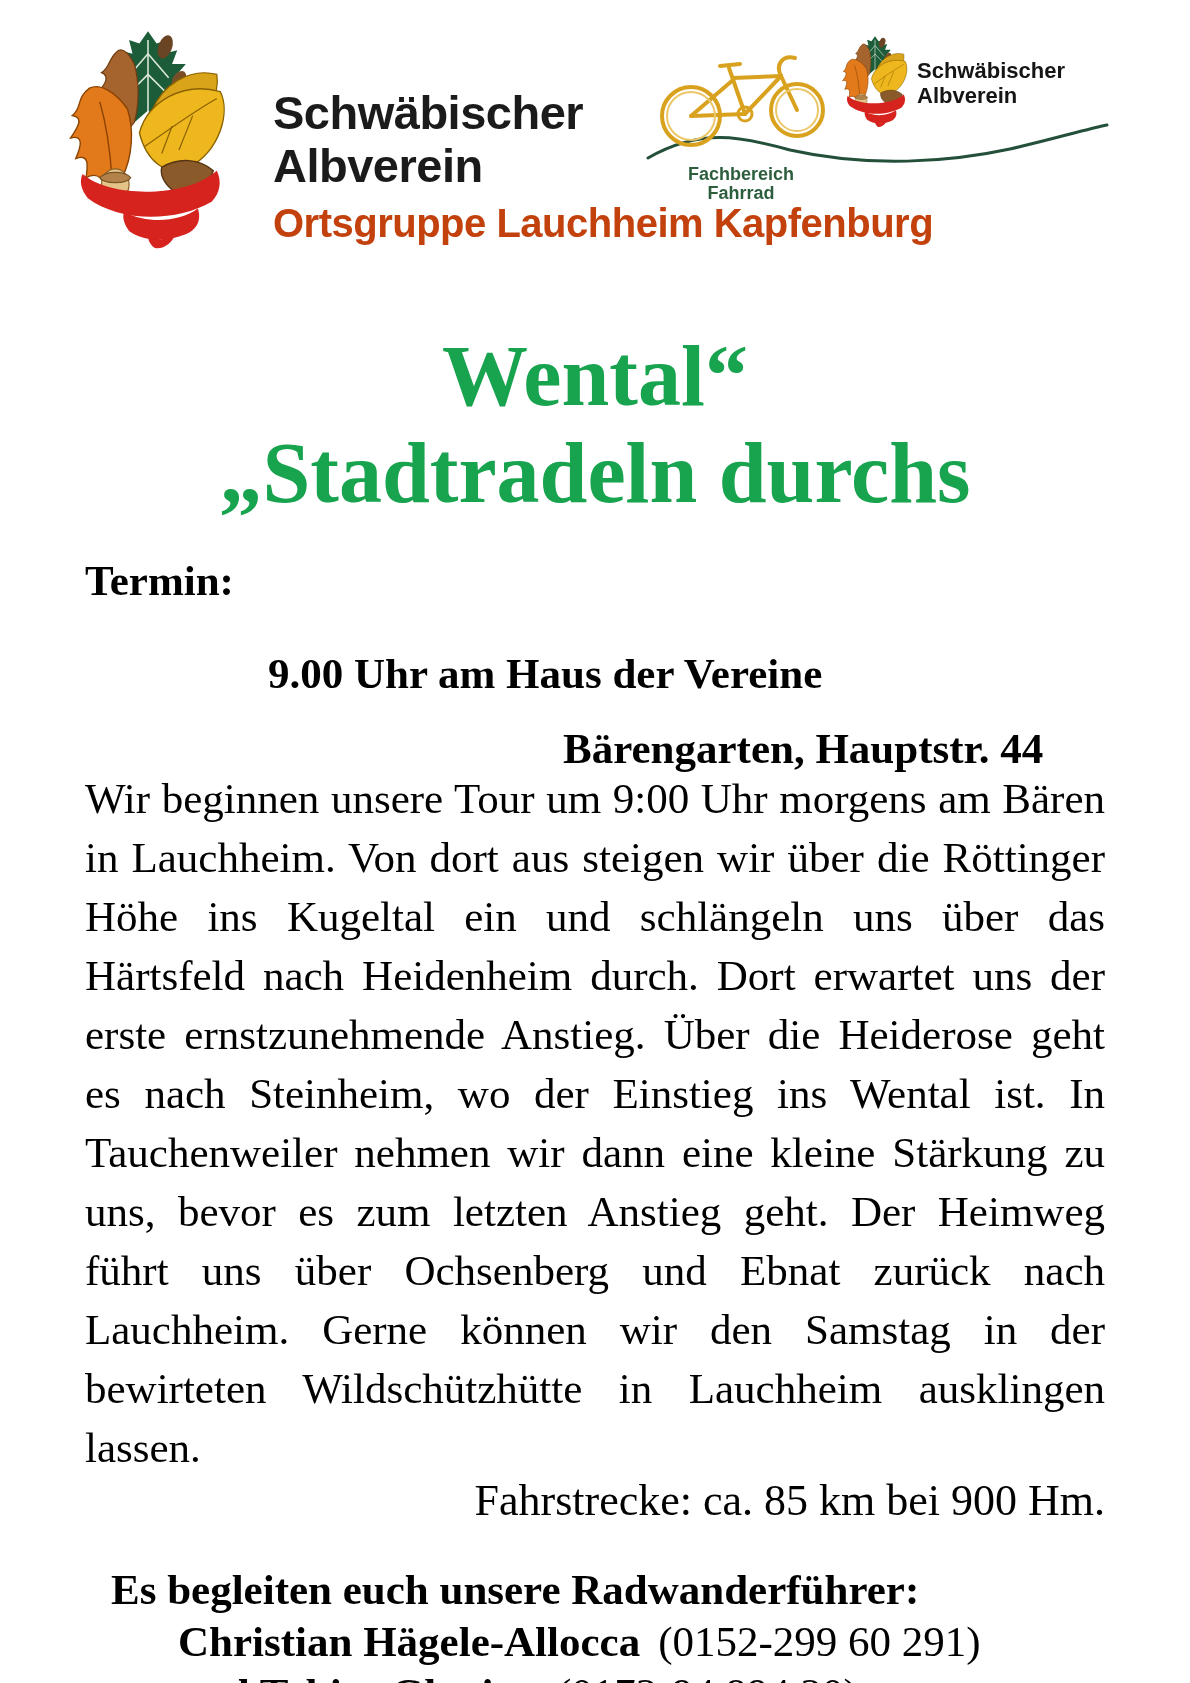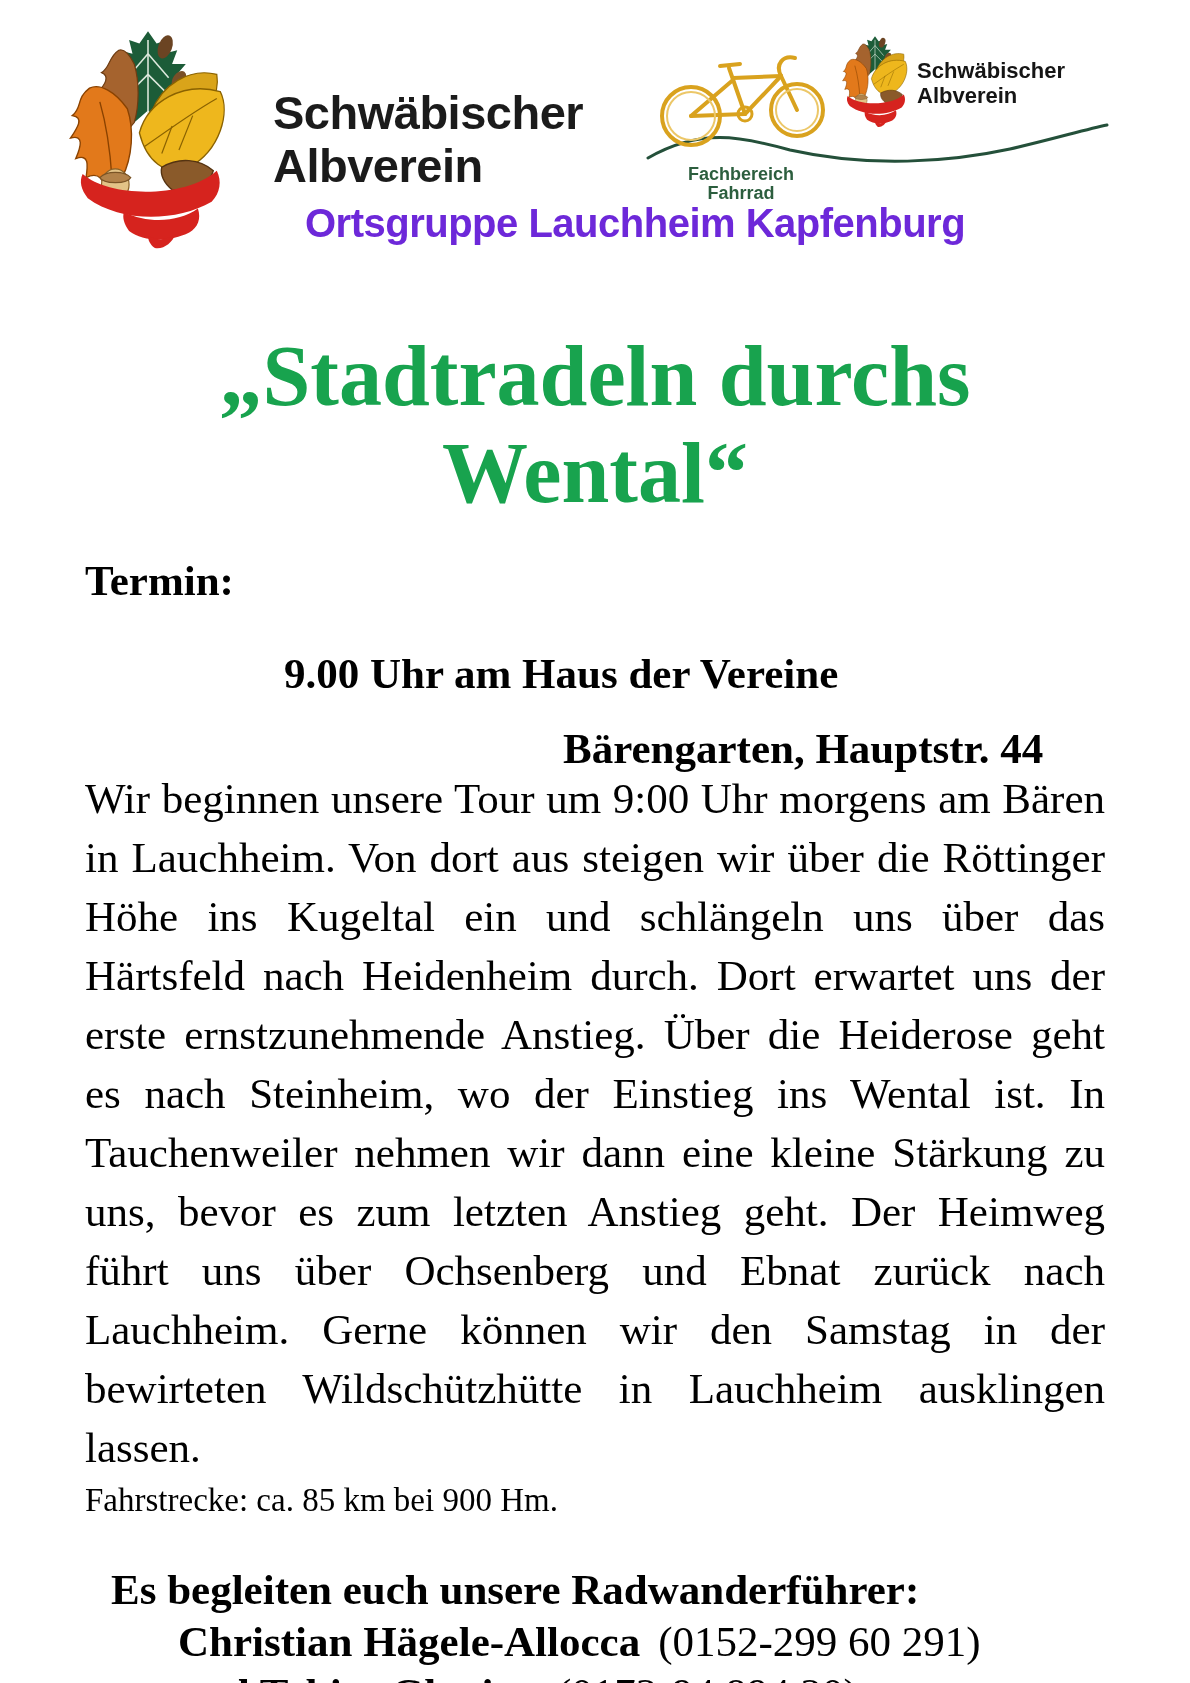--- a/index.html
+++ b/index.html
@@ -13,45 +13,45 @@
   }
   
   .hdr{position:relative;height:250px;}
   .logo-main{position:absolute;left:62px;top:26px;width:172px;height:224px;}
   .org{
     position:absolute;left:273px;top:86px;
     font-family:"Liberation Sans","DejaVu Sans",sans-serif;
     font-weight:bold;color:#1b1b1b;line-height:1;
   }
   .org-l{font-size:47px;letter-spacing:-0.5px;line-height:53px;}
-  .org-sub{font-size:40px;letter-spacing:-0.5px;margin-top:11px;color:#6d28d9;margin-left:32px;}
+  .org-sub{font-size:40px;letter-spacing:-0.5px;margin-top:11px;color:#c2410c;}
   .logo-right{position:absolute;left:645px;top:30px;width:465px;height:172px;}
   
   .title{
     margin:78px 0 0 0;padding:0;
     text-align:center;font-weight:bold;
     font-size:86px;line-height:97px;
     color:#18a34e;
   }
   .title .tline{display:block;}
   
   .termin{position:relative;margin-top:34px;height:49px;font-size:43px;font-weight:bold;line-height:49px;padding-left:42px;}
   .t-label{position:absolute;left:85px;}
   .t-date{position:absolute;left:280px;}
   .meet{position:relative;margin-top:44px;height:98px;font-size:43px;font-weight:bold;line-height:49px;}
-  .meet-time{position:absolute;left:284px;top:0;}
+  .meet-time{position:absolute;left:268px;top:0;}
   .meet-place{position:absolute;left:563px;top:49px;margin-top:26px;}
   
   .bodytext{
     margin:22px 85px 0 85px;width:1020px;
     font-size:43px;line-height:59px;
     text-align:justify;text-justify:inter-word;
     hyphens:none;
   }
-  .distance{margin:0 85px;width:1020px;font-size:33px;line-height:47px;}
+  .distance{margin:0 85px;width:1020px;font-size:44px;line-height:47px;text-align:right;}
   
   .leaders{margin-top:40px;font-size:43px;line-height:52px;}
   .leaders-head{margin-left:111px;font-weight:bold;}
   .leader-row{margin-left:178px;}
   .lname{font-weight:bold;}
   .lphone{font-weight:normal;margin-left:18px;}
 </style>
 </head>
 <body>
 
@@ -134,22 +134,22 @@
       <text x="96" y="169" text-anchor="middle" font-family="Liberation Sans, sans-serif" font-weight="bold" font-size="18" fill="#2c5e3e">Fahrrad</text>
 
       <use href="#bouquet-shape" transform="translate(194,4) scale(0.72)"></use>
 
       <text x="272" y="48" font-family="Liberation Sans, sans-serif" font-weight="bold" font-size="22" fill="#151515">Schwäbischer</text>
       <text x="272" y="73" font-family="Liberation Sans, sans-serif" font-weight="bold" font-size="22" fill="#151515">Albverein</text>
     </svg>
   </div>
 
   <h1 class="title">
+    <span class="tline">Wental“</span>
     <span class="tline">„Stadtradeln durchs</span>
-    <span class="tline">Wental“</span>
   </h1>
 
   <div class="termin">
     <span class="t-label">Termin:</span>
   </div>
 
   <div class="meet">
     <div class="meet-time">9.00 Uhr am Haus der Vereine</div>
     <div class="meet-place">Bärengarten, Hauptstr. 44</div>
   </div>

